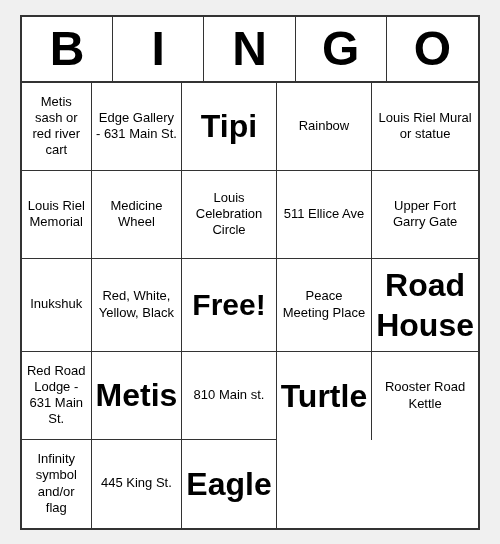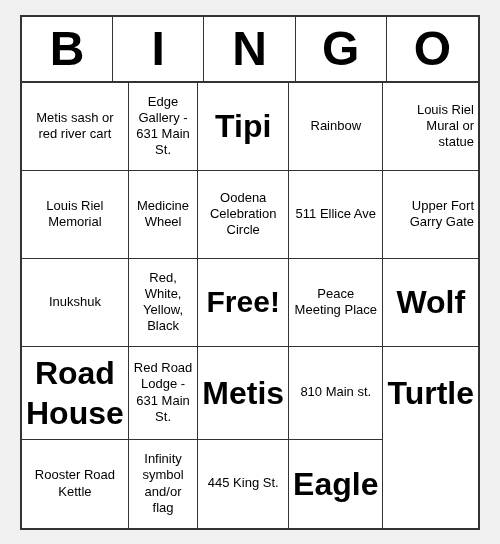--- a/index.html
+++ b/index.html
@@ -43,21 +43,20 @@
       display: flex;
       align-items: center;
       justify-content: center;
       text-align: center;
       padding: 6px 4px;
       font-size: 13px;
       line-height: 1.25;
     }
     .bingo-cell:nth-child(5n) {
       border-right: none;
-      text-align: right;
     }
     .bingo-cell:nth-last-child(-n+5) {
       border-bottom: none;
     }
     .bingo-cell.large-text {
       font-size: 32px;
       font-weight: bold;
     }
     .bingo-cell.xl-text {
       font-size: 32px;
@@ -80,28 +79,27 @@
       <div class="bingo-letter">O</div>
     </div>
   <div class="bingo-grid">
   <div class="bingo-cell">Metis sash or red river cart</div>
       <div class="bingo-cell">Edge Gallery - 631 Main St.</div>
       <div class="bingo-cell large-text">Tipi</div>
       <div class="bingo-cell">Rainbow</div>
       <div class="bingo-cell">Louis Riel Mural or statue</div>
       <div class="bingo-cell">Louis Riel Memorial</div>
       <div class="bingo-cell">Medicine Wheel</div>
-      <div class="bingo-cell">Oodena Celebration Circle</div>
+      <div class="bingo-cell">Louis Celebration Circle</div>
       <div class="bingo-cell">511 Ellice Ave</div>
       <div class="bingo-cell">Upper Fort Garry Gate</div>
       <div class="bingo-cell">Inukshuk</div>
       <div class="bingo-cell">Red, White, Yellow, Black</div>
       <div class="bingo-cell free">Free!</div>
       <div class="bingo-cell">Peace Meeting Place</div>
-      <div class="bingo-cell xl-text">Wolf</div>
       <div class="bingo-cell large-text">Road House</div>
       <div class="bingo-cell">Red Road Lodge - 631 Main St.</div>
       <div class="bingo-cell large-text">Metis</div>
       <div class="bingo-cell">810 Main st.</div>
       <div class="bingo-cell large-text">Turtle</div>
       <div class="bingo-cell">Rooster Road Kettle</div>
       <div class="bingo-cell">Infinity symbol and/or flag</div>
       <div class="bingo-cell">445 King St.</div>
       <div class="bingo-cell large-text">Eagle</div>
     </div>

